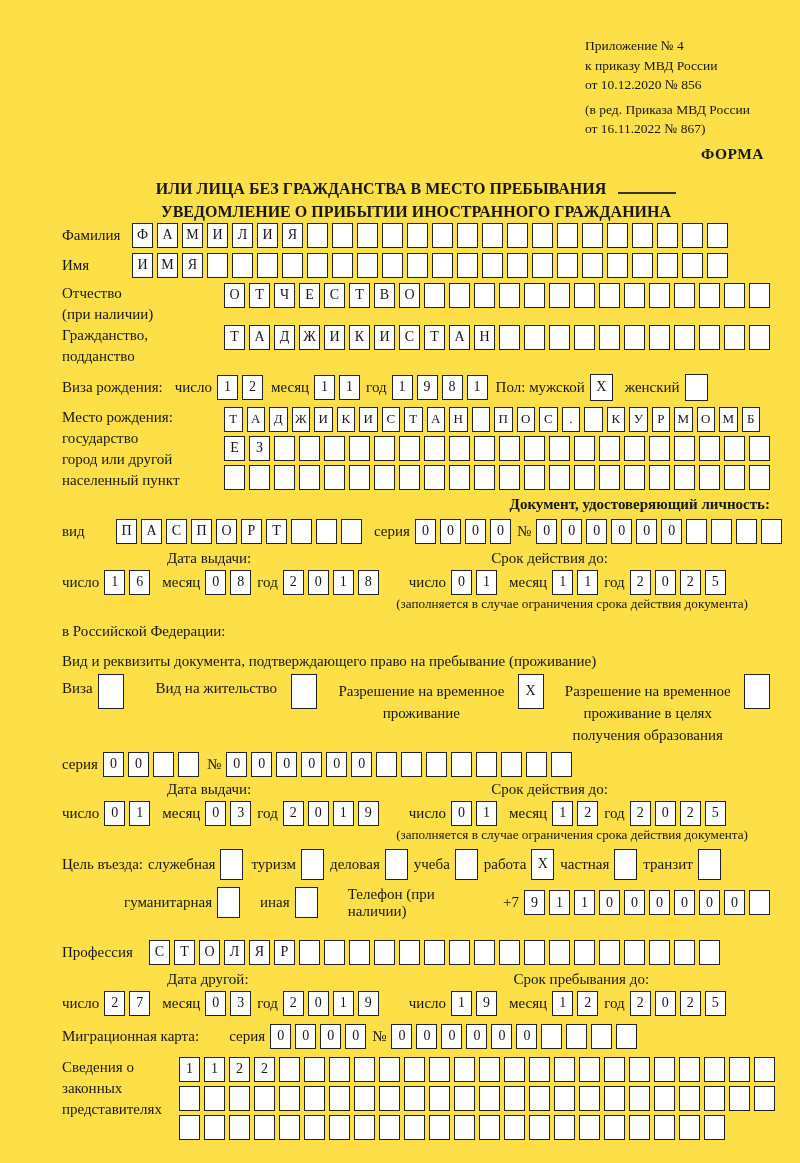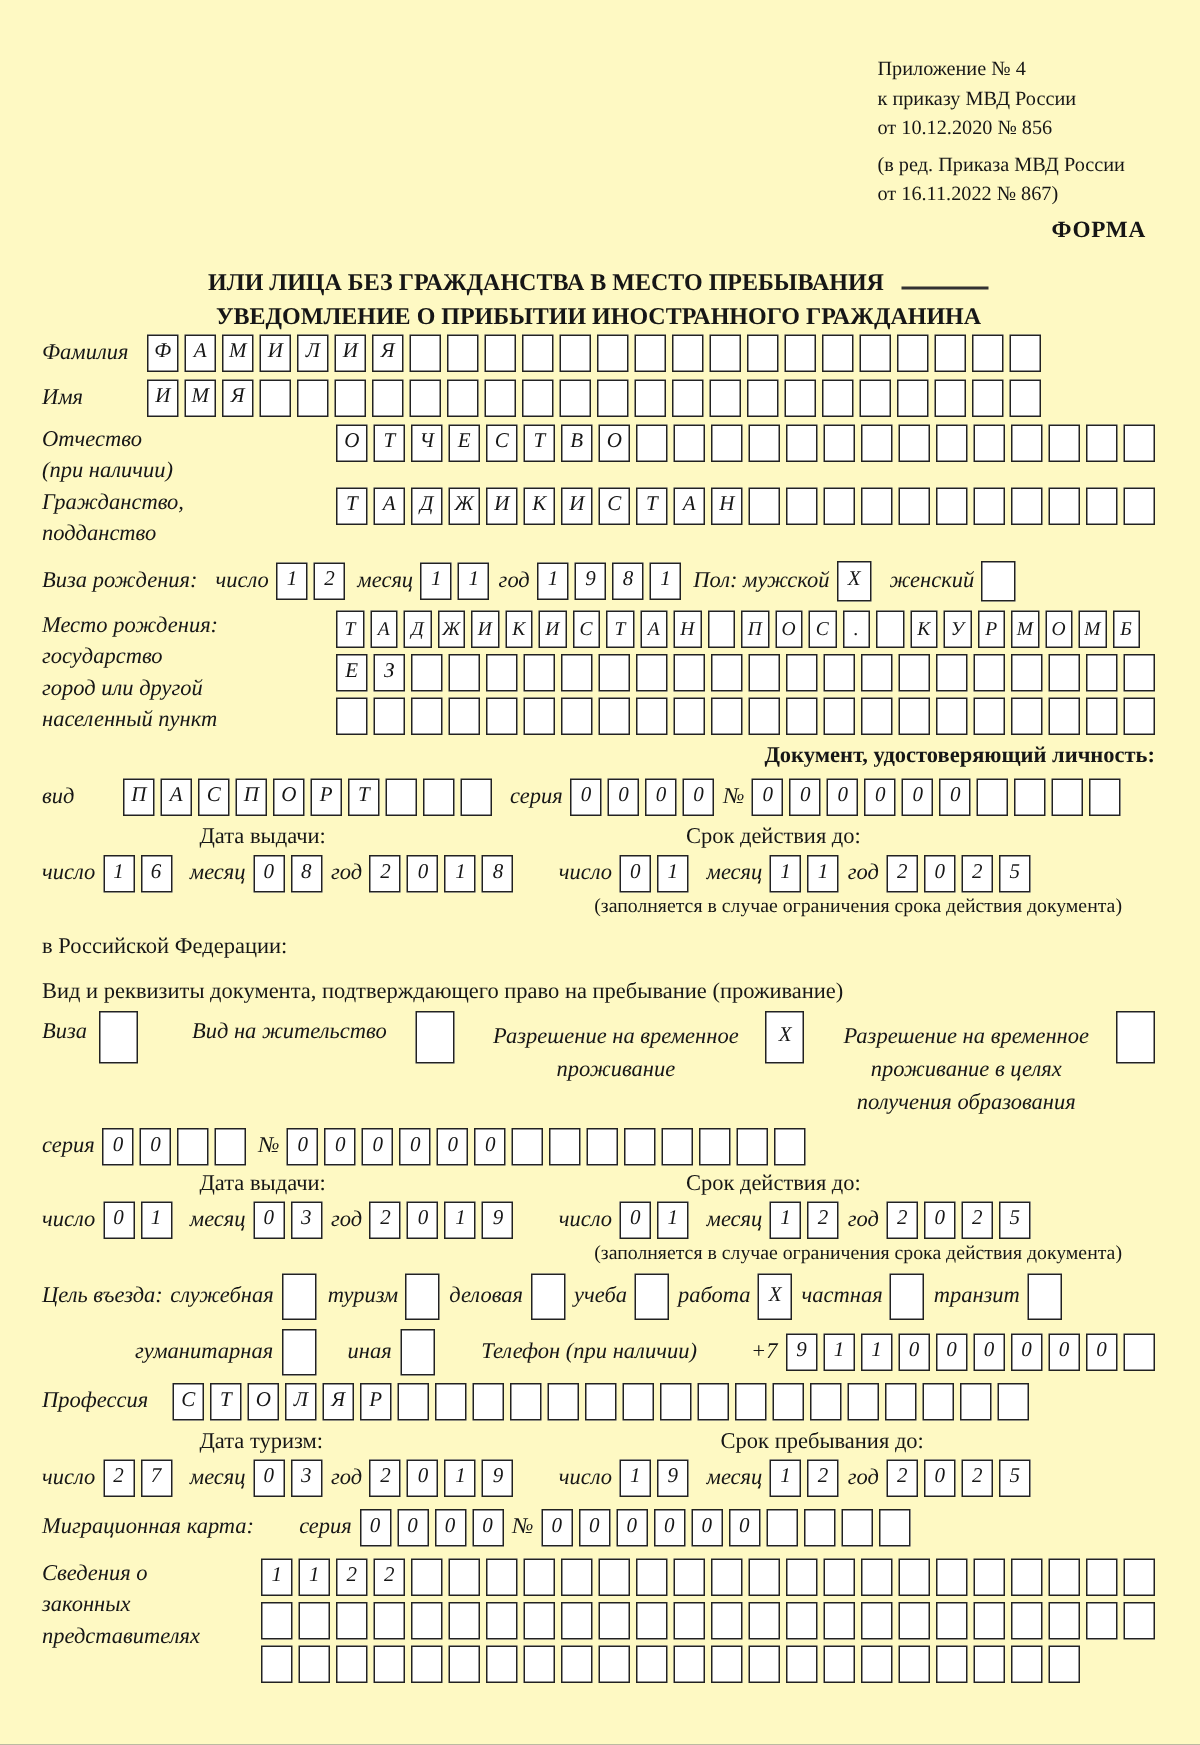--- a/index.html
+++ b/index.html
@@ -1,28 +1,28 @@
 <!DOCTYPE html>
 <html><head>
 <meta charset="utf-8">
 <style>
   html,body{margin:0;padding:0;background:#888;}
   .page{
-    width:800px;height:1163px;margin:0 auto;background:#fef9c3;color:#161616;
+    width:800px;height:1163px;margin:0 auto;background:#fde047;color:#161616;
     font-family:"Liberation Serif","DejaVu Serif",serif;
-    box-sizing:border-box;padding:36px 30px 0 28px;overflow:hidden;
+    box-sizing:border-box;padding:36px 30px 0 62px;overflow:hidden;
     font-size:15px;position:relative;
   }
   .hdr-right{margin-left:auto;width:185px;font-size:13.5px;line-height:19.5px;}
   .hdr-right .grp2{margin-top:5px;}
   .forma{text-align:right;font-weight:bold;font-size:15.5px;padding-right:6px;margin-top:6px;letter-spacing:.5px;}
   .title{text-align:center;font-weight:bold;font-size:16px;line-height:23px;margin-top:14px;}
   .title-underline{display:inline-block;width:58px;border-bottom:2.2px solid #333;height:14px;margin-left:12px;}
   .section{font-weight:bold;font-size:14.8px;margin-top:22px;margin-bottom:18px;}
-  .row{display:flex;align-items:center;margin-bottom:5px;font-style:italic;}
+  .row{display:flex;align-items:center;margin-bottom:5px;}
   .row.top{align-items:flex-start;justify-content:space-between;}
   .lbl{flex:none;}
   .lbl2{line-height:21px;}
   .cells{display:inline-flex;gap:4px;flex:none;}
   .cell{
     flex:none;width:19px;height:23px;border:1.6px solid #222;
     display:flex;align-items:center;justify-content:center;
     font-size:14px;background:#fff;
   }
   .cells.narrow .cell{width:16.5px;font-size:13px;}
@@ -535,21 +535,21 @@
     <span class="cells cbm">
         <span class="cell"></span>
       </span>
     <span class="gap6"></span>
     <span class="dlabel">транзит</span>
     <span class="cells cbm">
         <span class="cell"></span>
       </span>
   </div>
 
-  <div class="row" style="margin-bottom:5px;justify-content:space-between;">
+  <div class="row" style="margin-bottom:20px;justify-content:space-between;">
     <span class="dlabel" style="margin-left:62px;">гуманитарная</span>
     <span class="cells cbm">
         <span class="cell"></span>
       </span>
     <span class="gap20"></span>
     <span class="dlabel">иная</span>
     <span class="cells cbm">
         <span class="cell"></span>
       </span>
     <span class="gap30"></span>
@@ -593,21 +593,21 @@
         <span class="cell"></span>
         <span class="cell"></span>
         <span class="cell"></span>
         <span class="cell"></span>
         <span class="cell"></span>
         <span class="cell"></span>
       </span>
   </div>
 
   <div class="subhdrs">
-    <span style="margin-left:105px;">Дата туризм:</span>
+    <span style="margin-left:105px;">Дата другой:</span>
     <span style="margin-left:265px;">Срок пребывания до:</span>
   </div>
 
   <div class="row" style="margin-bottom:8px;">
     <span class="dlabel">число</span>
     <span class="cells">
         <span class="cell">2</span>
         <span class="cell">7</span>
       </span>
     <span class="gap12"></span>

